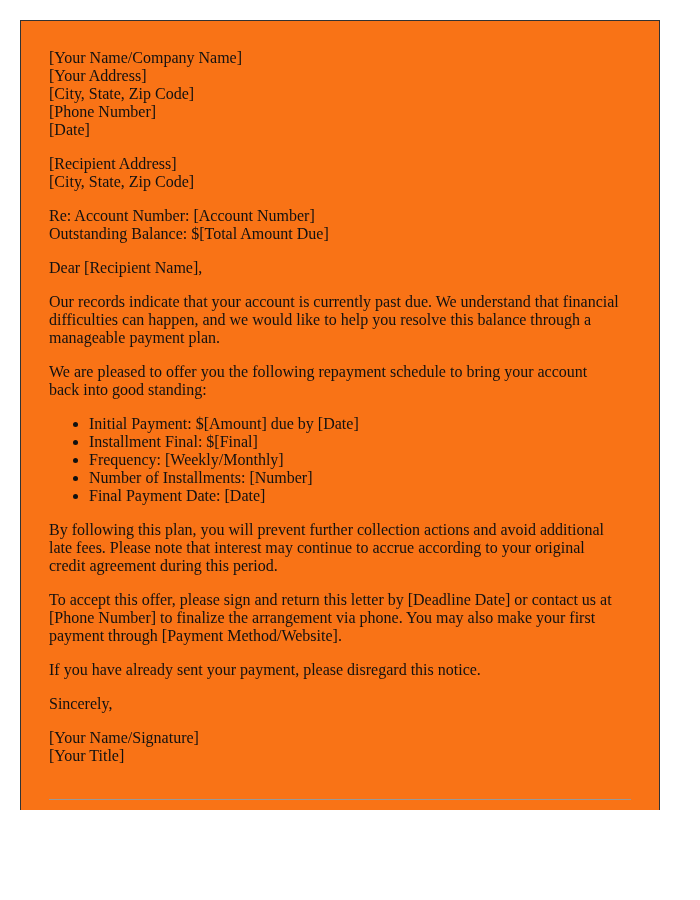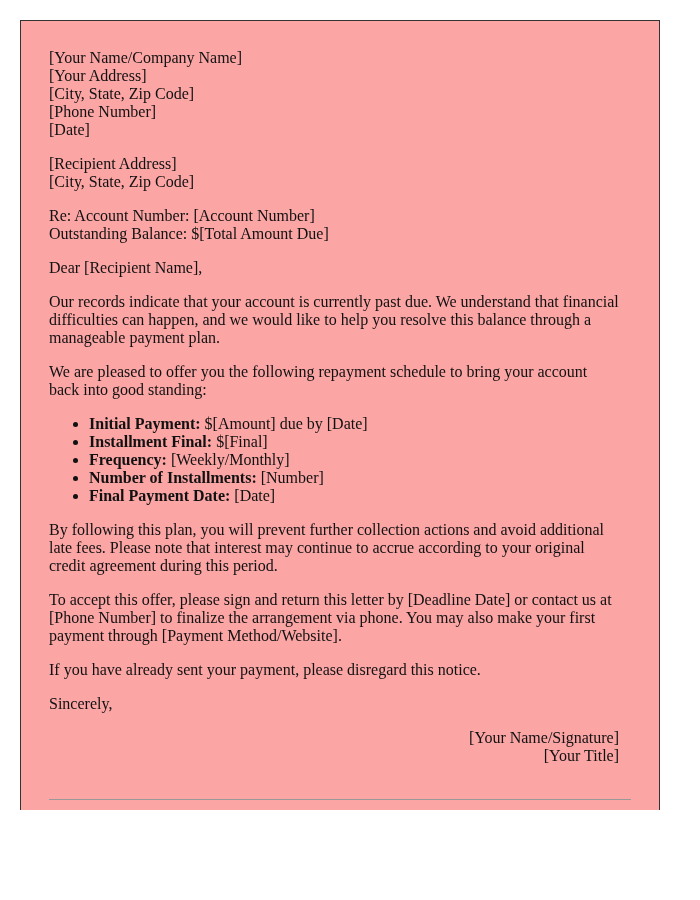--- a/index.html
+++ b/index.html
@@ -9,37 +9,37 @@
       left: 20px; top: 20px;
       width: 640px; height: 790px;
       border: 1px solid #333333;
       border-bottom: none;
       box-sizing: border-box;
       padding: 28px 28px 0 28px;
       font-family: "Liberation Serif", "DejaVu Serif", serif;
       font-size: 16px;
       line-height: 18px;
       color: #111111;
-      background: #fca5a5;
+      background: #f97316;
       overflow: hidden;
     }
     .block { margin: 0 0 16px 0; }
     .line { display: block; }
     p { margin: 0 12px 16px 0; }
     ul { margin: 0 0 16px 0; padding-left: 40px; }
     ul li { margin: 0; }
-    ul li b { font-weight: bold; }
+    ul li b { font-weight: normal; }
     .rule {
       position: absolute;
       left: 28px; right: 28px;
       top: 778px;
       height: 0;
       border-top: 1px solid #999999;
     }
-    .sig { margin: 12px; text-align: right; }
+    .sig { margin: 0; }
   </style>
 </head>
 <body>
 
 <div class="page">
 
   <div class="block">
     <span class="line">[Your Name/Company Name]</span>
     <span class="line">[Your Address]</span>
     <span class="line">[City, State, Zip Code]</span>

